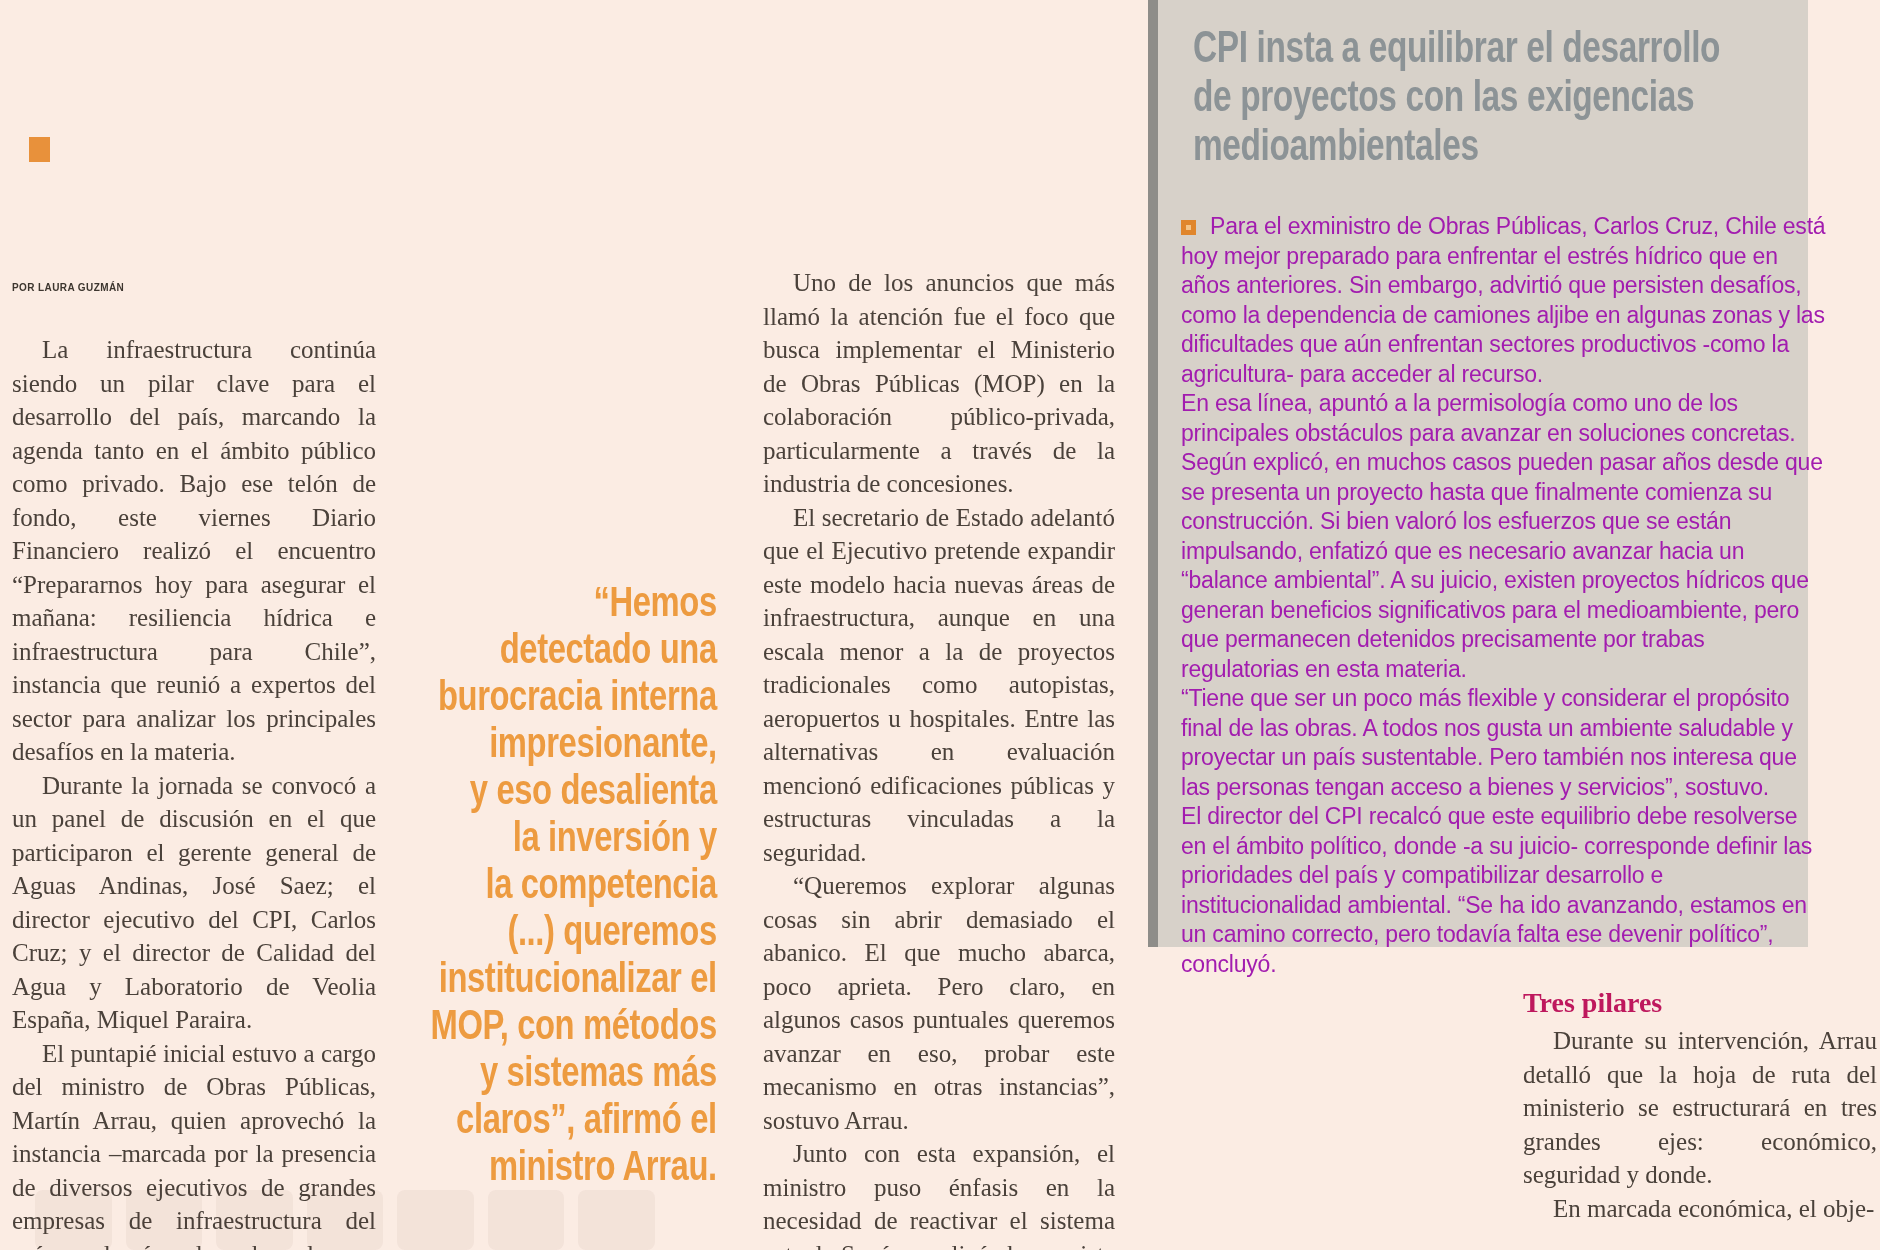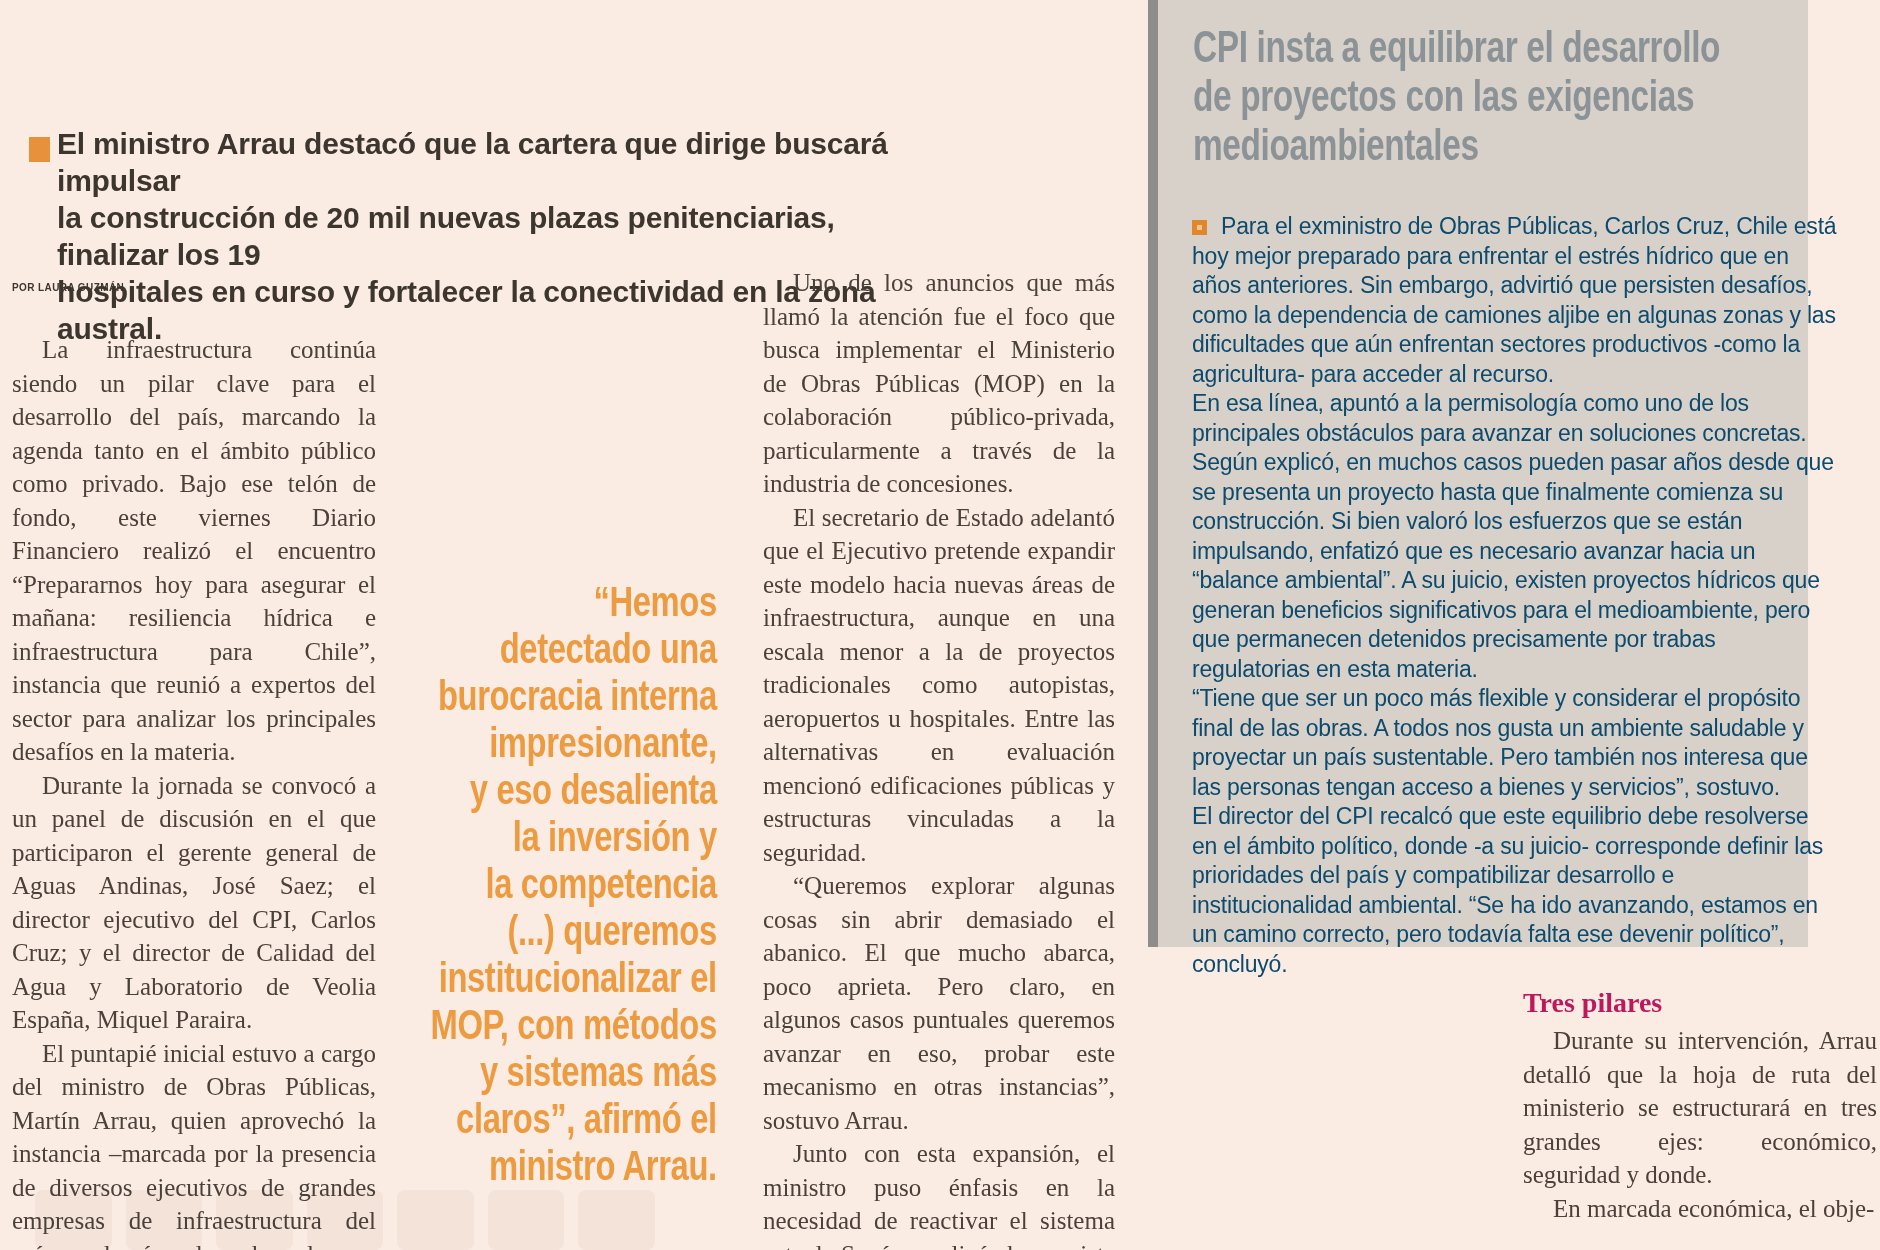--- a/index.html
+++ b/index.html
@@ -67,24 +67,24 @@
   }
   .sidebar-title .inner{
     width:842px;
     transform:scaleX(0.76);transform-origin:left top;
     font-family:"Liberation Sans","DejaVu Sans",sans-serif;
     font-weight:700;font-size:44px;line-height:49px;
     color:#8c9396;
     letter-spacing:-0.5px;
   }
   .sidebar-body{
-    position:absolute;left:34px;top:212px;width:645px;
+    position:absolute;left:23px;top:212px;width:645px;
     font-family:"Liberation Sans","DejaVu Sans",sans-serif;
     font-size:23px;line-height:29.5px;
-    color:#0c4a6e;
+    color:#a21caf;
     letter-spacing:-0.2px;
     text-align:left;
   }
   .sidebar-body p{margin:0;}
   .sb-bullet{
     display:inline-block;width:15px;height:15px;
     background:#e0862c;margin-right:14px;
     position:relative;top:1px;
     box-shadow:inset 0 0 0 4px #e0862c, inset 0 0 0 7px #f2b express;
   }
@@ -95,25 +95,20 @@
   
   .ghost{position:absolute;left:35px;top:1190px;width:620px;height:60px;display:flex;gap:14px;}
   .ghost span{flex:1;background:rgba(90,55,35,0.05);border-radius:8px;}
 </style>
 </head>
 <body>
 
 <div class="page">
 
   <span class="headline-bullet"></span>
-  <div class="headline">
-    <div>El ministro Arrau destacó que la cartera que dirige buscará impulsar</div>
-    <div>la construcción de 20 mil nuevas plazas penitenciarias, finalizar los 19</div>
-    <div>hospitales en curso y fortalecer la conectividad en la zona austral.</div>
-  </div>
 
   <div class="byline">POR LAURA GUZMÁN</div>
 
   <div class="serifcol col1">
     <p class="indent">La infraestructura continúa siendo un pilar clave para el desarrollo del país, marcando la agenda tanto en el ámbito público como privado. Bajo ese telón de fondo, este viernes Diario Financiero realizó el encuentro “Prepararnos hoy para asegurar el mañana: resiliencia hídrica e infraestructura para Chile”, instancia que reunió a expertos del sector para analizar los principales desafíos en la materia.</p>
     <p class="indent">Durante la jornada se convocó a un panel de discusión en el que participaron el gerente general de Aguas Andinas, José Saez; el director ejecutivo del CPI, Carlos Cruz; y el director de Calidad del Agua y Laboratorio de Veolia España, Miquel Paraira.</p>
     <p class="indent">El puntapié inicial estuvo a cargo del ministro de Obras Públicas, Martín Arrau, quien aprovechó la instancia –marcada por la presencia de diversos ejecutivos de grandes empresas de infraestructura del país, además de abogados y exautoridades– para delinear los focos que tendrá su gestión durante los próximos cuatro años.</p>
   </div>
 
   <div class="pullquote">

